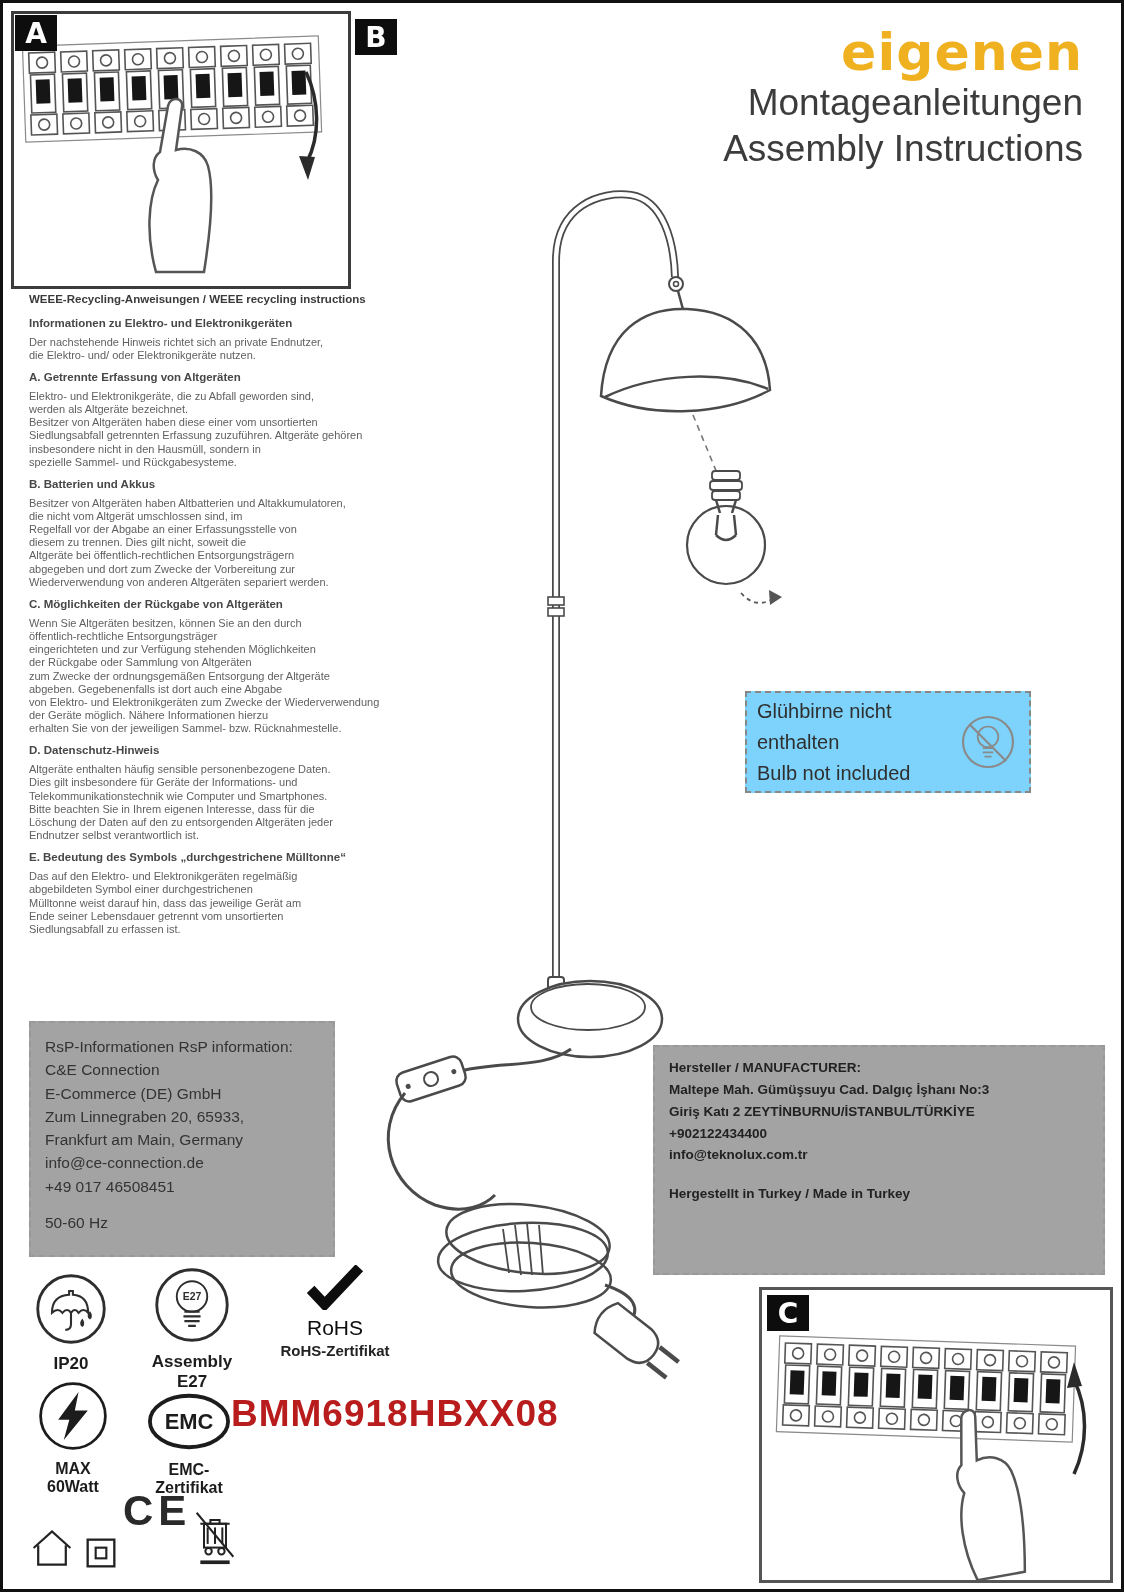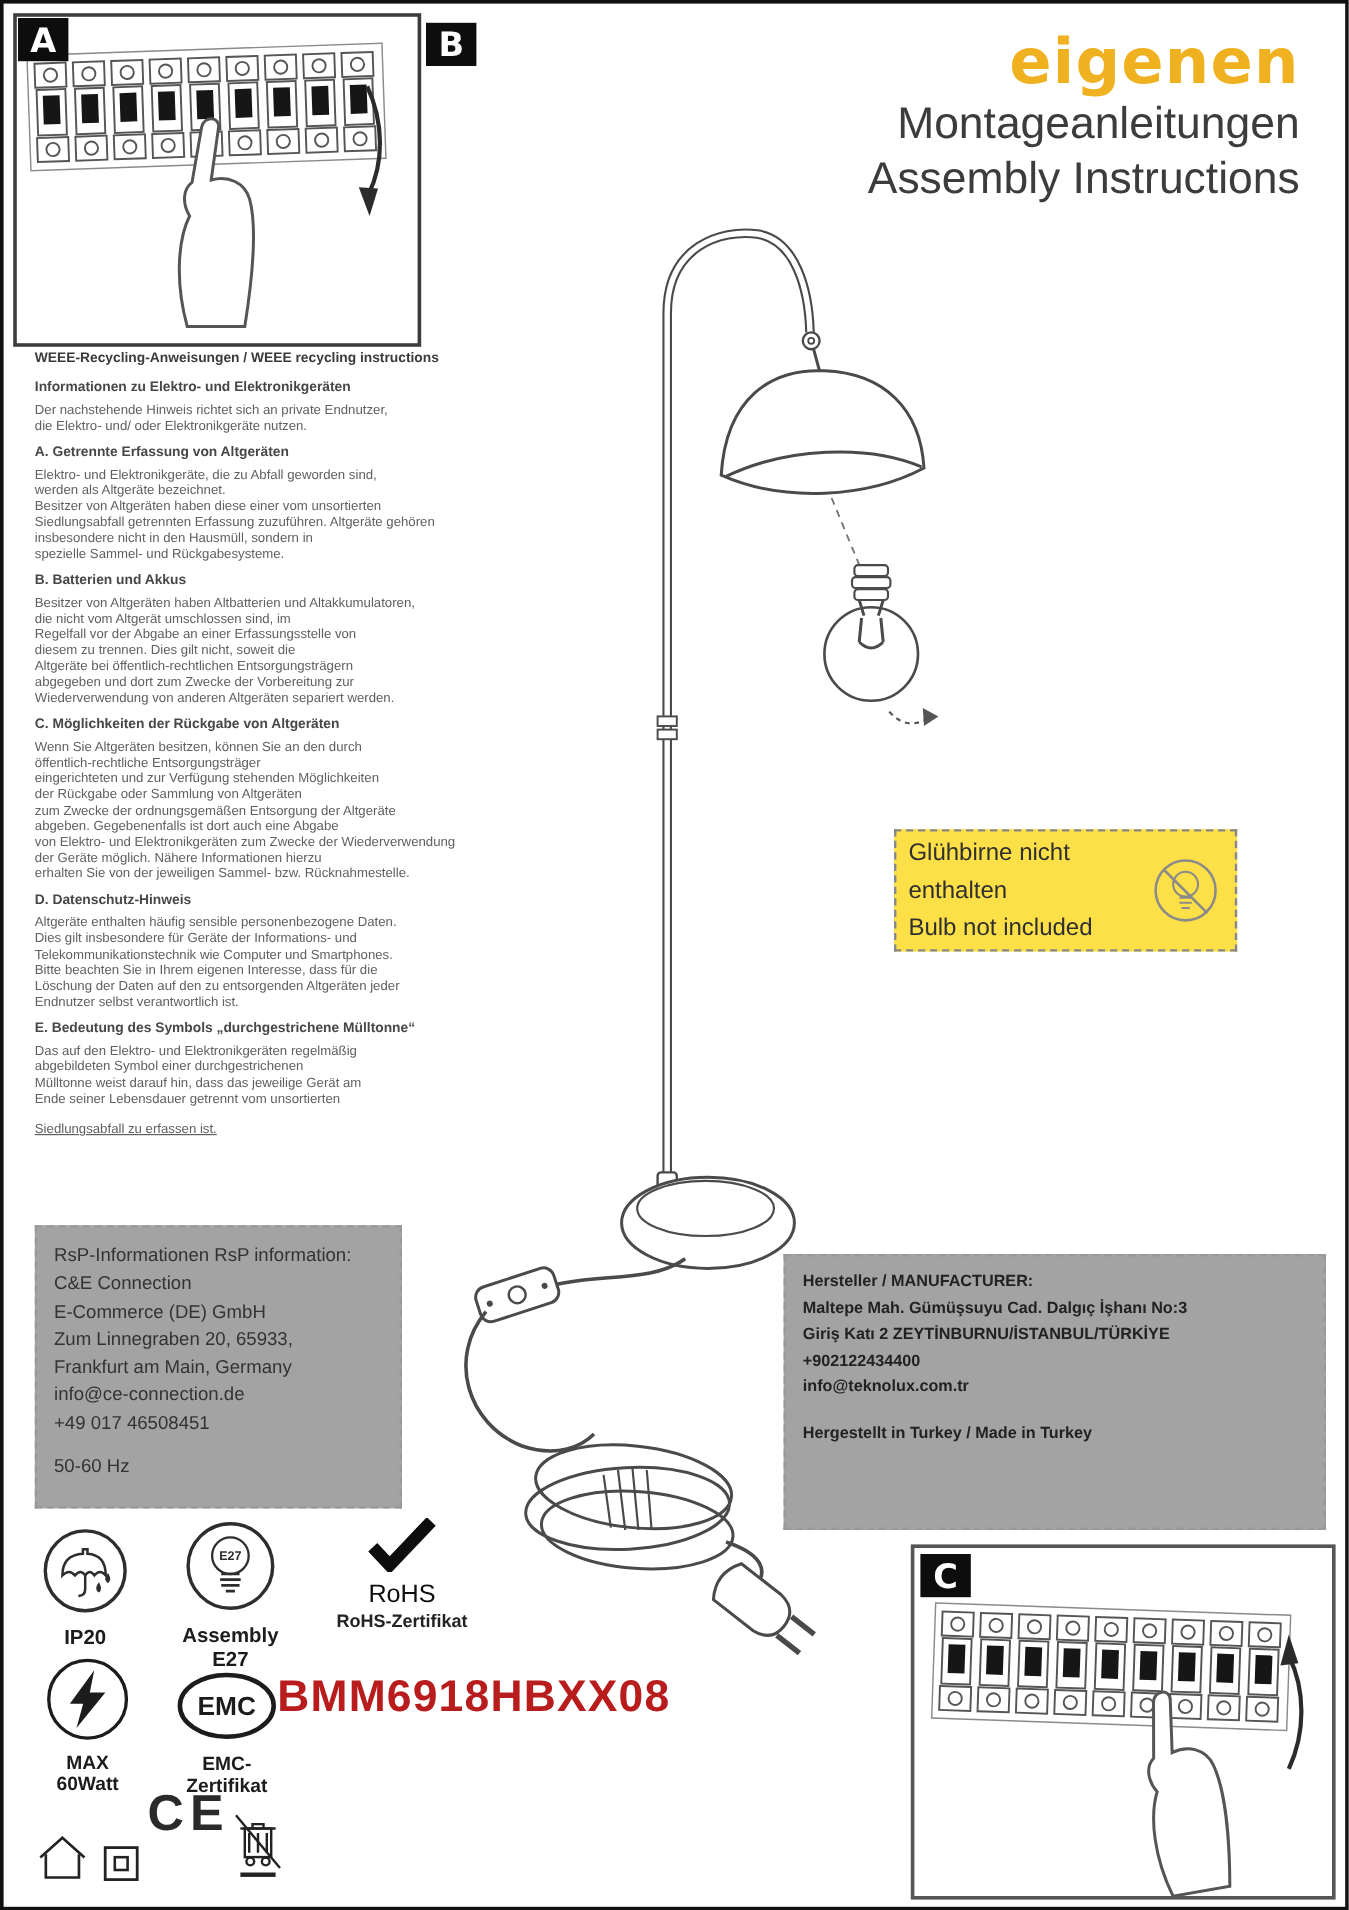--- a/index.html
+++ b/index.html
@@ -24,32 +24,32 @@
   .panel-box svg { display:block; width:100%; height:100%; }
 
   .brand { position:absolute; top:22px; right:38px; text-align:right; z-index:2; }
   .brand-logo { font-family:"DejaVu Sans", sans-serif; font-size:52px; font-weight:bold; color:#EFB120; line-height:1.05; letter-spacing:1px; }
   .brand-sub { font-size:37px; color:#3c3c3c; line-height:1.25; }
 
   .weee { position:absolute; left:26px; top:290px; width:422px; font-size:11px; line-height:1.2; color:#606060; z-index:2; }
   .weee-title { font-weight:bold; color:#3a3a3a; font-size:11.5px; margin:0 0 10px 0; }
   .weee-heading { font-weight:bold; color:#474747; font-size:11.5px; margin:9px 0 5px 0; }
   .weee-body { white-space:pre-line; margin:0; }
-  .weee-footer { margin-top:12px;text-decoration:underline; }
+  .weee-footer { margin-top:0; }
 
   .lamp { position:absolute; left:340px; top:180px; width:450px; height:1200px; z-index:1; }
   .tube-outer { fill:none; stroke:#4a4a4a; stroke-width:8; }
   .tube-inner { fill:none; stroke:#fff; stroke-width:4.5; }
   .ln { fill:none; stroke:#4a4a4a; stroke-width:2.5; }
   .cord { fill:none; stroke:#4a4a4a; stroke-width:3; }
 
   .bulb-notice {
     position:absolute; left:742px; top:688px; width:286px; height:102px;
     border:2px dashed #888; box-sizing:border-box; display:flex; align-items:center;
-    gap:6px; padding:8px 10px; z-index:3; background:#fde047;
+    gap:6px; padding:8px 10px; z-index:3; background:#7dd3fc;
   }
   .bulb-notice-text { flex:1; font-size:20px; color:#2f2f2f; line-height:1.55; }
 
   .dash-box { position:absolute; border:2px dashed #999; box-sizing:border-box; z-index:3; background:#a3a3a3; }
   #rsp-box { left:26px; top:1018px; width:306px; height:236px; padding:12px 14px; font-size:15.5px; color:#333; line-height:1.5; }
   .rsp-hz { margin-top:13px; }
   #mfr-box { left:650px; top:1042px; width:452px; height:230px; padding:10px 14px; font-size:13.5px; color:#222; font-weight:bold; line-height:1.62; }
   .mfr-made { margin-top:17px; }
 
   .cert { position:absolute; text-align:center; z-index:3; }

